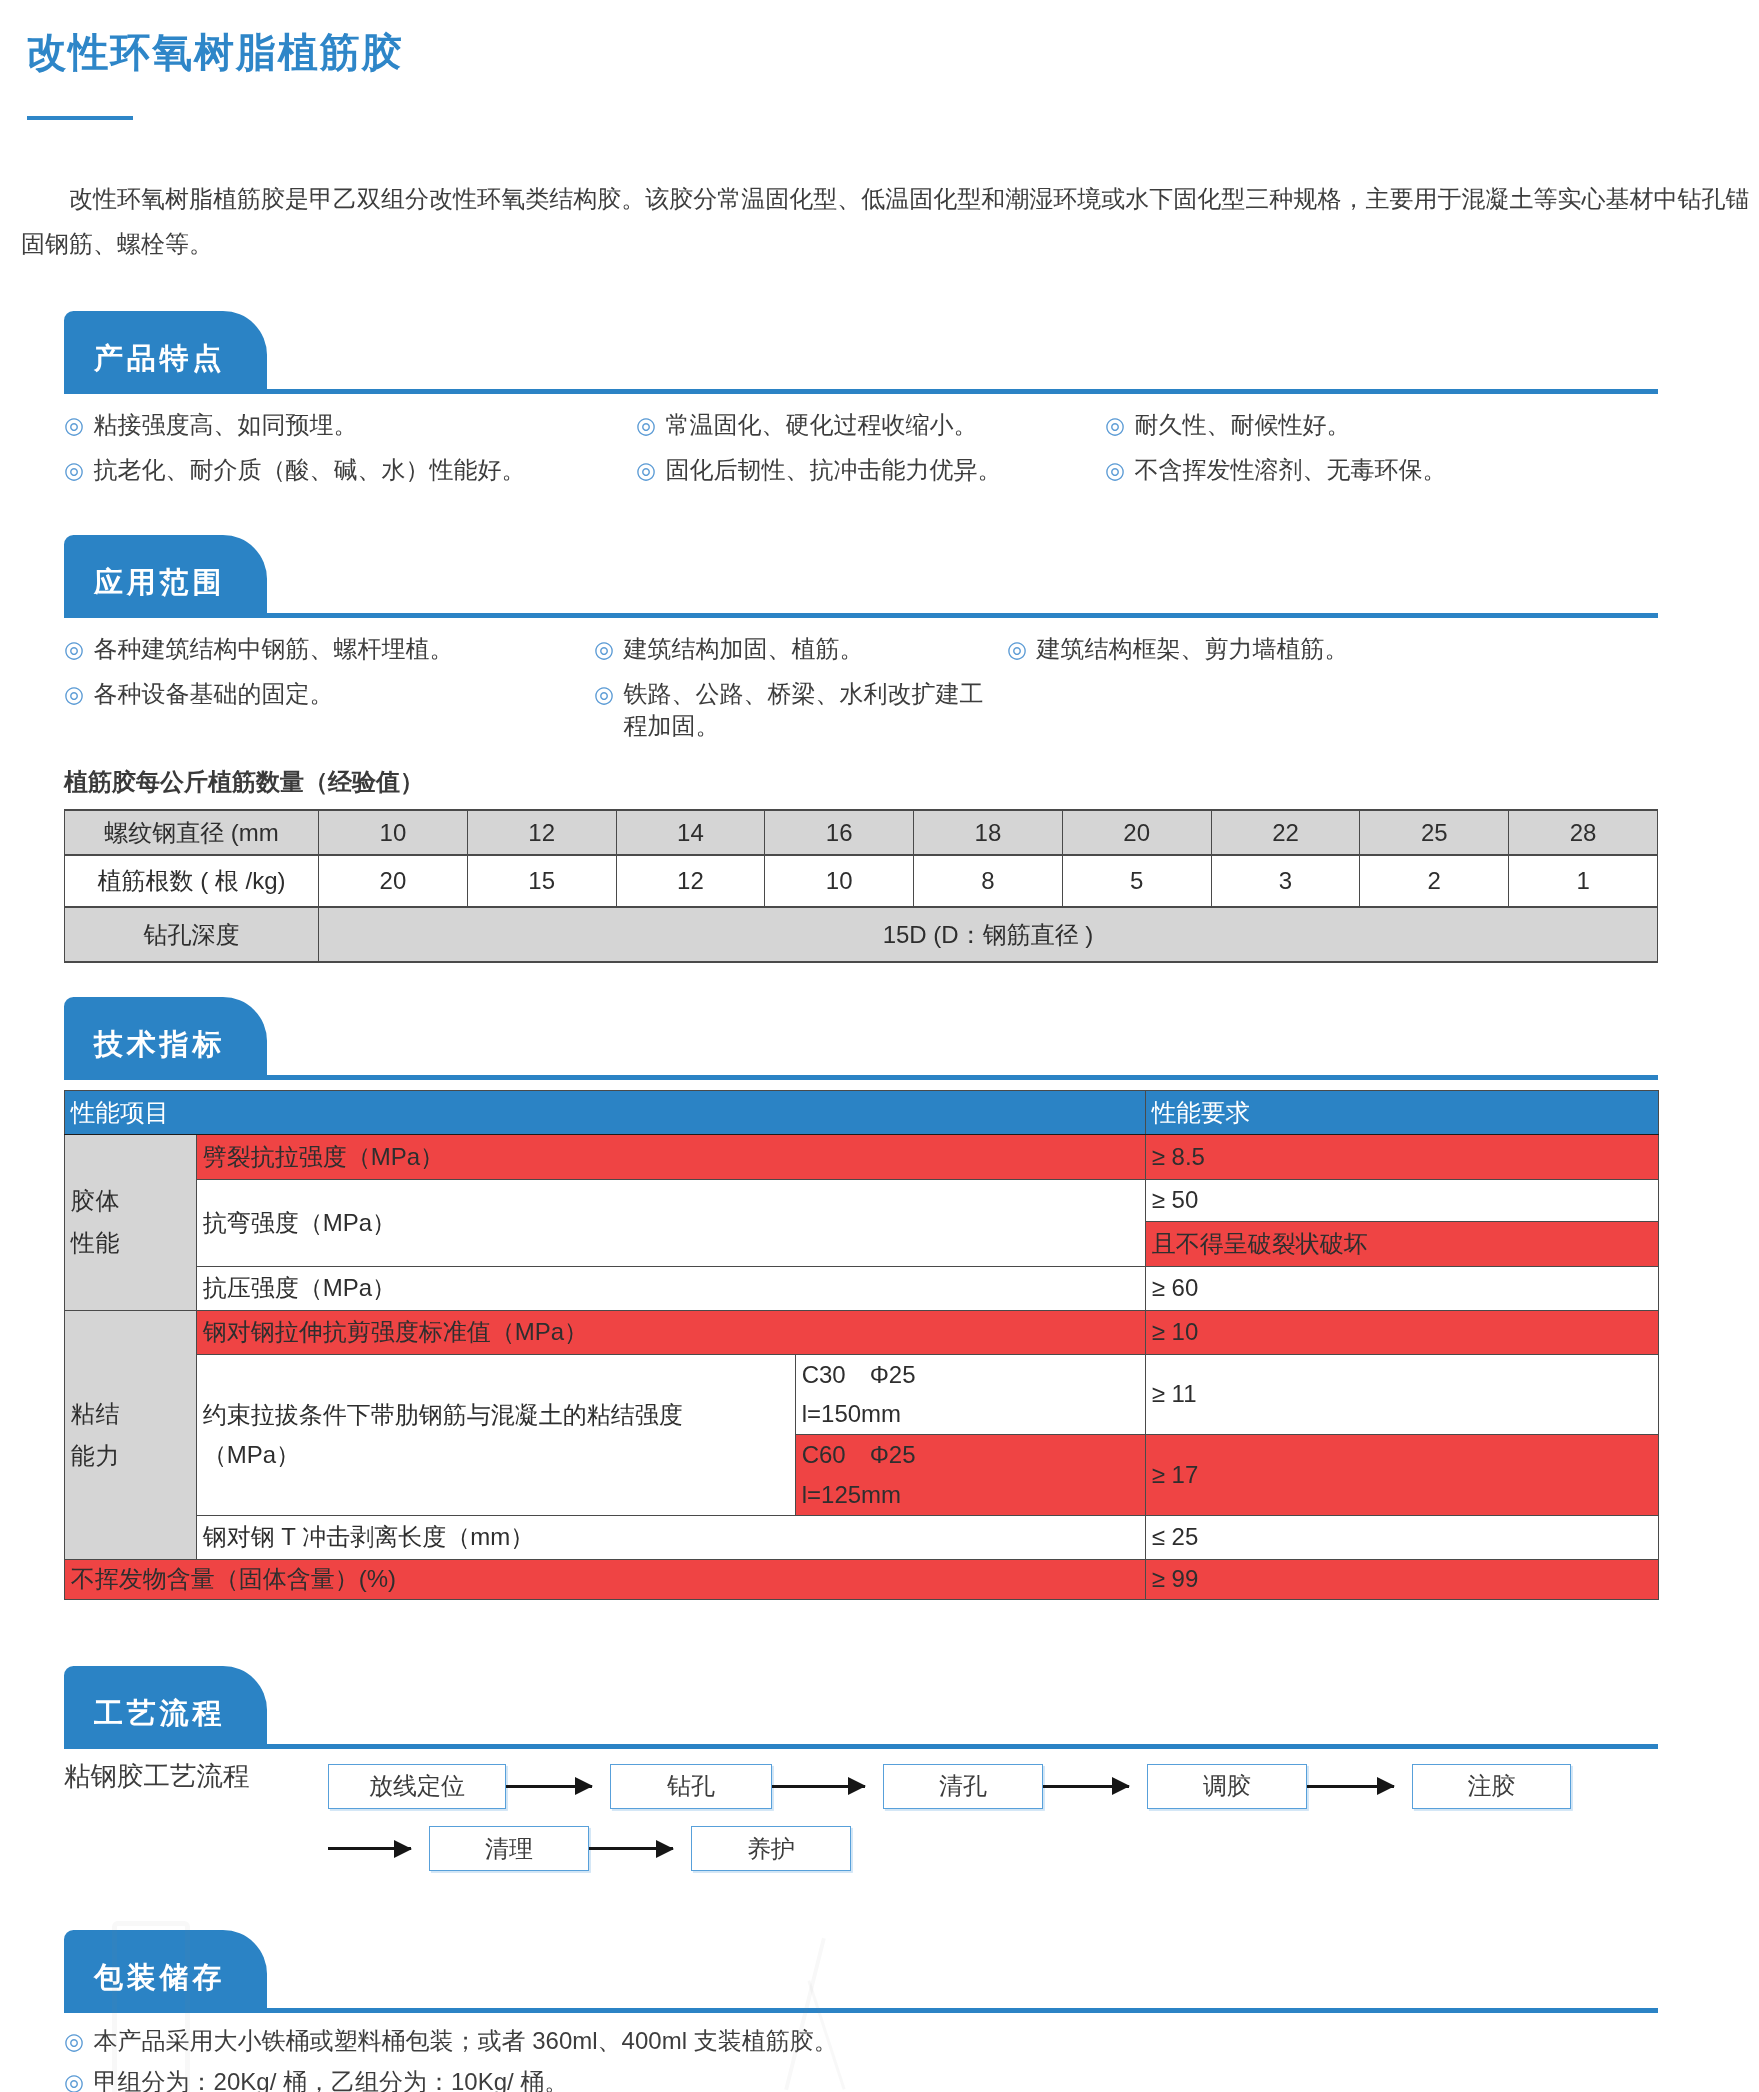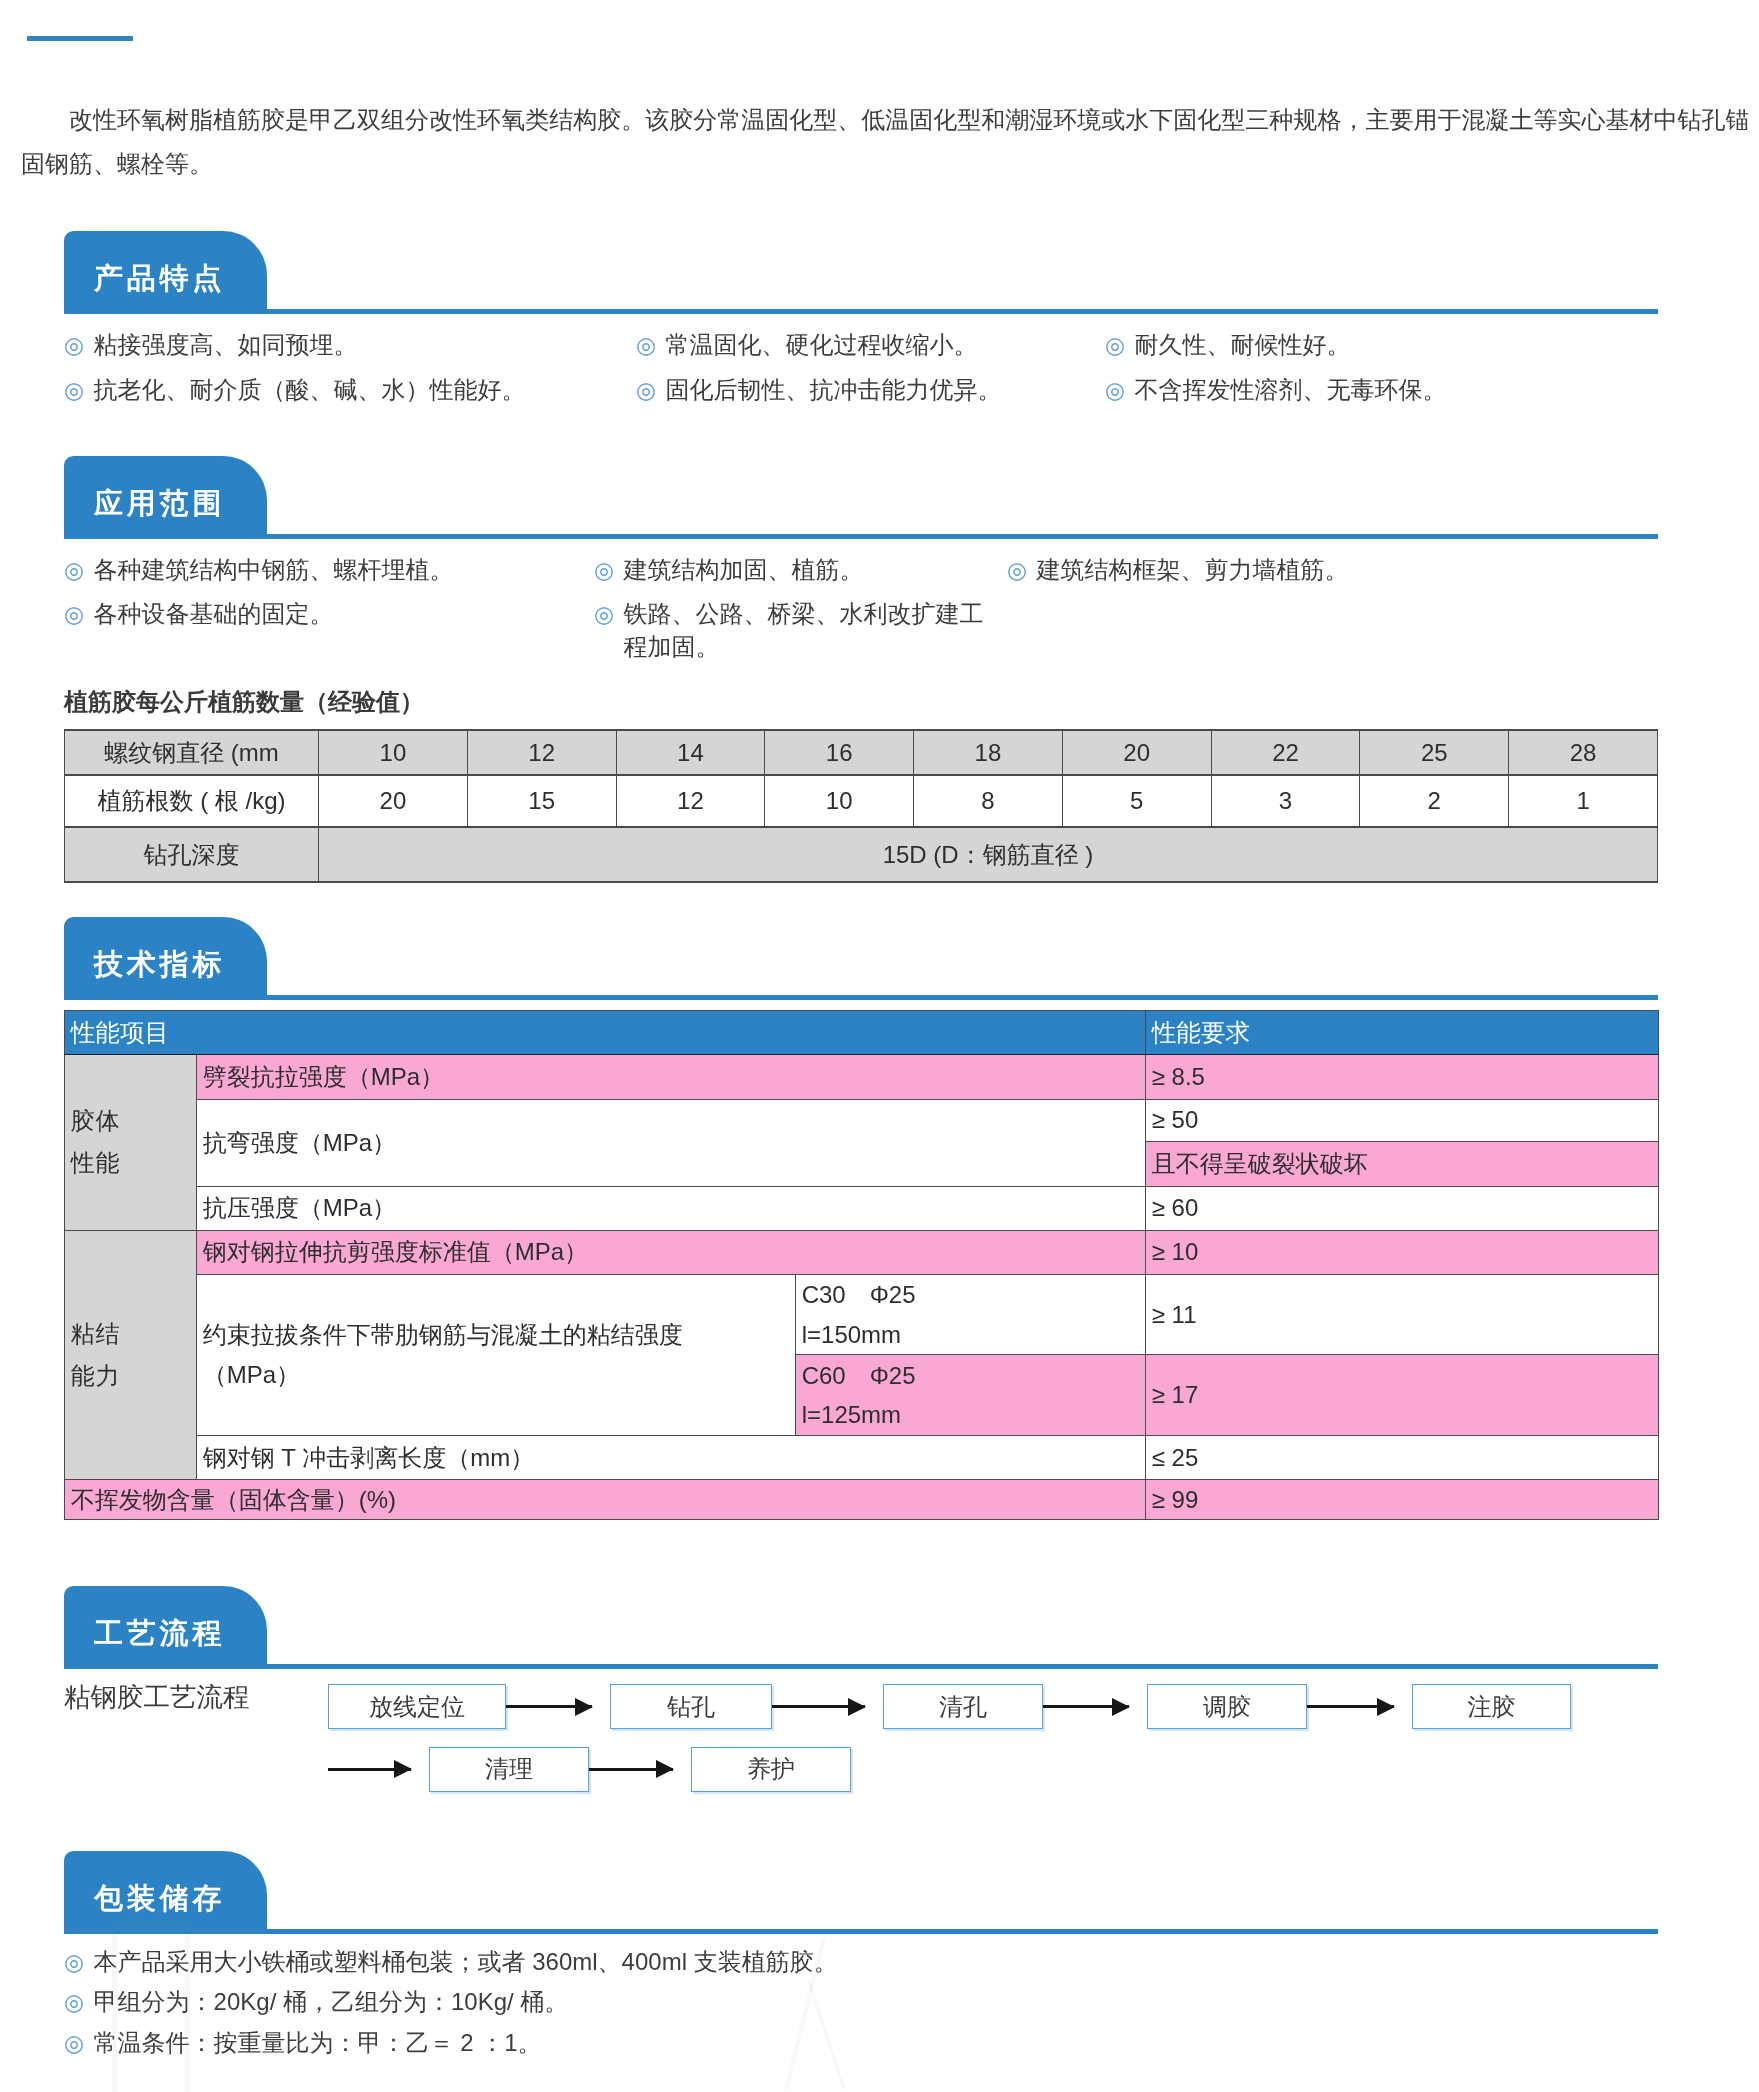--- a/index.html
+++ b/index.html
@@ -40,21 +40,21 @@
     font-size:24px;text-align:center;color:#2e2e2e;border:1.9px solid #1c1c1c;}
   table.rebar td{border:0.9px solid #4a4a4a;border-top-width:2.8px;border-bottom-width:2.8px;padding:0;}
   table.rebar tr.gray td{background:#d5d5d5;}
   .h48{height:45px;}.h55{height:52px;}.h58{height:55px;}
 
   .standard{margin-top:17px;text-align:center;font-size:24px;color:#3a3a3a;}
   table.tech{margin-top:9.5px;width:1594px;table-layout:fixed;border-collapse:collapse;
     font-size:24px;text-align:left;color:#2e2e2e;border:1.9px solid #1c1c1c;}
   table.tech th,table.tech td{border:0.9px solid #4a4a4a;border-top-width:1.9px;border-bottom-width:1.9px;padding:0 5.7px;vertical-align:middle;}
   table.tech th{background:#2b83c5;color:#fff;font-weight:normal;font-size:24.6px;border-bottom:1.9px solid #1c1c1c;}
-  table.tech td.gray{background:#f9a8d4;}
+  table.tech td.gray{background:#ef4444;}
   table.tech td.group{background:#d5d5d5;}
   .vwrap{display:inline-block;width:2.15em;line-height:1.75;letter-spacing:0.9px;}
   .th47{height:44px;}.r48{height:45px;}.r44{height:42px;}.r47{height:44px;}
   .r46{height:44px;}.r84{height:79px;}.r86{height:81px;}.r42{height:40px;}
   .two-line div{line-height:1.65;}
 
   
   .flow-wrap{position:relative;margin-top:7.6px;height:132px;}
   .flow-subtitle{position:absolute;left:0;top:1.9px;font-size:26.5px;color:#3d3d3d;}
   .flow-row{position:absolute;display:flex;align-items:center;}
@@ -81,20 +81,21 @@
   .wm{position:absolute;opacity:0.06;pointer-events:none;}
   .wm.left{left:112px;top:1921px;width:68px;height:171px;border:5.7px solid #8a8a8a;border-radius:5.7px;}
   .wm.center{left:803px;top:1936px;width:3.8px;height:156px;background:#8a8a8a;transform:rotate(14deg);}
   .wm.center2{left:825px;top:1978px;width:2.8px;height:114px;background:#8a8a8a;transform:rotate(-18deg);}
 </style>
 </head>
 <body>
 
 <div class="page">
 
+  <h1 class="doc-title">改性环氧树脂植筋胶</h1>
   <div class="title-line"></div>
 
   <p class="intro">改性环氧树脂植筋胶是甲乙双组分改性环氧类结构胶。该胶分常温固化型、低温固化型和潮湿环境或水下固化型三种规格，主要用于混凝土等实心基材中钻孔锚固钢筋、螺栓等。</p>
 
   <div class="content">
 
     <div class="sec-head mt-features">
       <span class="sec-tab">产品特点</span>
     </div>
     <div class="bullets features">

